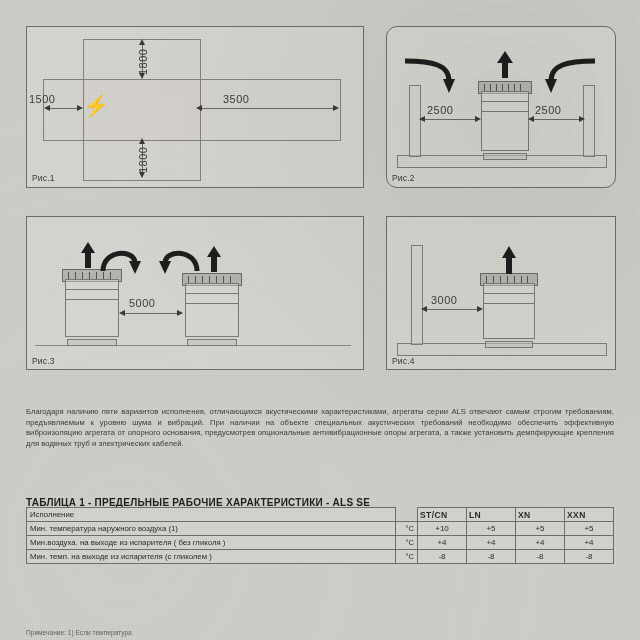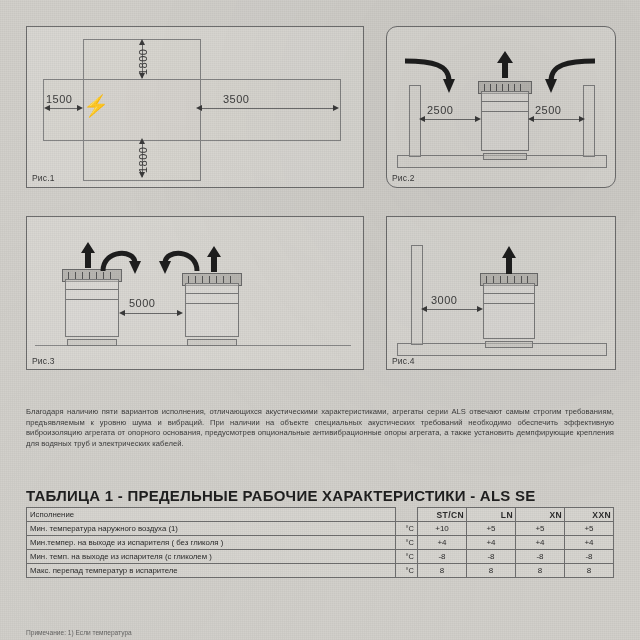--- a/index.html
+++ b/index.html
@@ -51,26 +51,26 @@
   .unit .fan i{position:absolute;top:1.5px;width:1.4px;height:8px;background:#555;}
   .unit .base{position:absolute;left:2px;right:2px;bottom:-5px;height:5px;border:1.2px solid #7b7b7b;background:rgba(200,198,193,.6);}
   .wall{position:absolute;border:1.2px solid #7f7f7f;background:rgba(215,213,208,.55);}
   .ground{position:absolute;border:1.2px solid #7f7f7f;background:rgba(213,211,206,.5);}
 
   .bolt{position:absolute;color:#1c1c1c;font-size:21px;line-height:1;}
 
   
   .h2{position:absolute;width:100%;text-align:center;font-weight:bold;font-size:11.5px;letter-spacing:.9px;color:#222;}
   .para{position:absolute;font-size:7.6px;line-height:10.6px;color:#3b3b3b;text-align:justify;letter-spacing:.05px;}
-  .tabtitle{position:absolute;font-weight:bold;font-size:15px;letter-spacing:.25px;color:#1f1f1f;}
+  .tabtitle{position:absolute;font-weight:bold;font-size:10px;letter-spacing:.25px;color:#1f1f1f;margin-top:10px;}
 
   
   table{position:absolute;border-collapse:collapse;font-size:8px;color:#2b2b2b;}
   td,th{border:1px solid #6f6f6f;padding:0 2px;height:13px;font-weight:normal;background:rgba(226,224,219,.35);}
-  th{font-weight:bold;text-align:right;letter-spacing:.4px;font-size:8.5px;}
+  th{font-weight:bold;text-align:left;letter-spacing:.4px;font-size:8.5px;}
   td.lbl{text-align:left;padding-left:3px;white-space:nowrap;font-size:7.8px;}
   td.unit-c{text-align:right;width:16px;font-size:7.5px;padding-right:3px;}
   td.val{text-align:center;width:44px;}
   td.blank{border:none;background:transparent;}
   .note{position:absolute;font-size:6.6px;color:#3d3d3d;opacity:.75;}
 </style>
 </head>
 <body>
 
 <div id="page">
@@ -82,21 +82,21 @@
 
       <div class="box" style="left:56px;top:12px;width:116px;height:140px;"></div>
 
       <div class="box" style="left:56px;top:52px;width:116px;height:60px;"></div>
 
       <div class="bolt" style="left:56px;top:68px;">⚡</div>
 
       <div class="dimline" style="left:20px;top:81px;width:34px;"></div>
       <div class="ah-l" style="left:17px;top:78px;"></div>
       <div class="ah-r" style="left:50px;top:78px;"></div>
-      <div class="dimtext" style="left:19px;top:66px;">1500</div>
+      <div class="dimtext" style="left:2px;top:66px;">1500</div>
 
       <div class="dimline" style="left:172px;top:81px;width:138px;"></div>
       <div class="ah-l" style="left:169px;top:78px;"></div>
       <div class="ah-r" style="left:306px;top:78px;"></div>
       <div class="dimtext" style="left:196px;top:66px;">3500</div>
 
       <div class="dimline v" style="left:115px;top:15px;width:1px;height:36px;"></div>
       <div class="ah-u" style="left:112px;top:12px;"></div>
       <div class="ah-d" style="left:112px;top:46px;"></div>
       <div class="dimtext vert" style="left:110px;top:48px;">1800</div>
@@ -267,43 +267,35 @@
     </tr>
     <tr>
       <td class="lbl">Мин. температура наружного воздуха (1)</td>
       <td class="unit-c">°C</td>
       <td class="val">+10</td>
       <td class="val">+5</td>
       <td class="val">+5</td>
       <td class="val">+5</td>
     </tr>
     <tr>
-      <td class="lbl">Мин.темпер. на выходе из  испарителя ( без гликоля )</td>
+      <td class="lbl">Мин.воздуха. на выходе из  испарителя ( без гликоля )</td>
       <td class="unit-c">°C</td>
       <td class="val">+4</td>
       <td class="val">+4</td>
       <td class="val">+4</td>
       <td class="val">+4</td>
     </tr>
     <tr>
       <td class="lbl">Мин. темп. на выходе из испарителя (с гликолем )</td>
       <td class="unit-c">°C</td>
       <td class="val">-8</td>
       <td class="val">-8</td>
       <td class="val">-8</td>
       <td class="val">-8</td>
     </tr>
-    <tr>
-      <td class="lbl">Макс. перепад температур в испарителе</td>
-      <td class="unit-c">°C</td>
-      <td class="val">8</td>
-      <td class="val">8</td>
-      <td class="val">8</td>
-      <td class="val">8</td>
-    </tr>
   </tbody>
     </table>
 
   <div class="note" style="left:26px;top:629px;">Примечание:  1)  Если температура</div>
 
 </div>
 
 <div id="grain"></div>
 
 </body></html>

